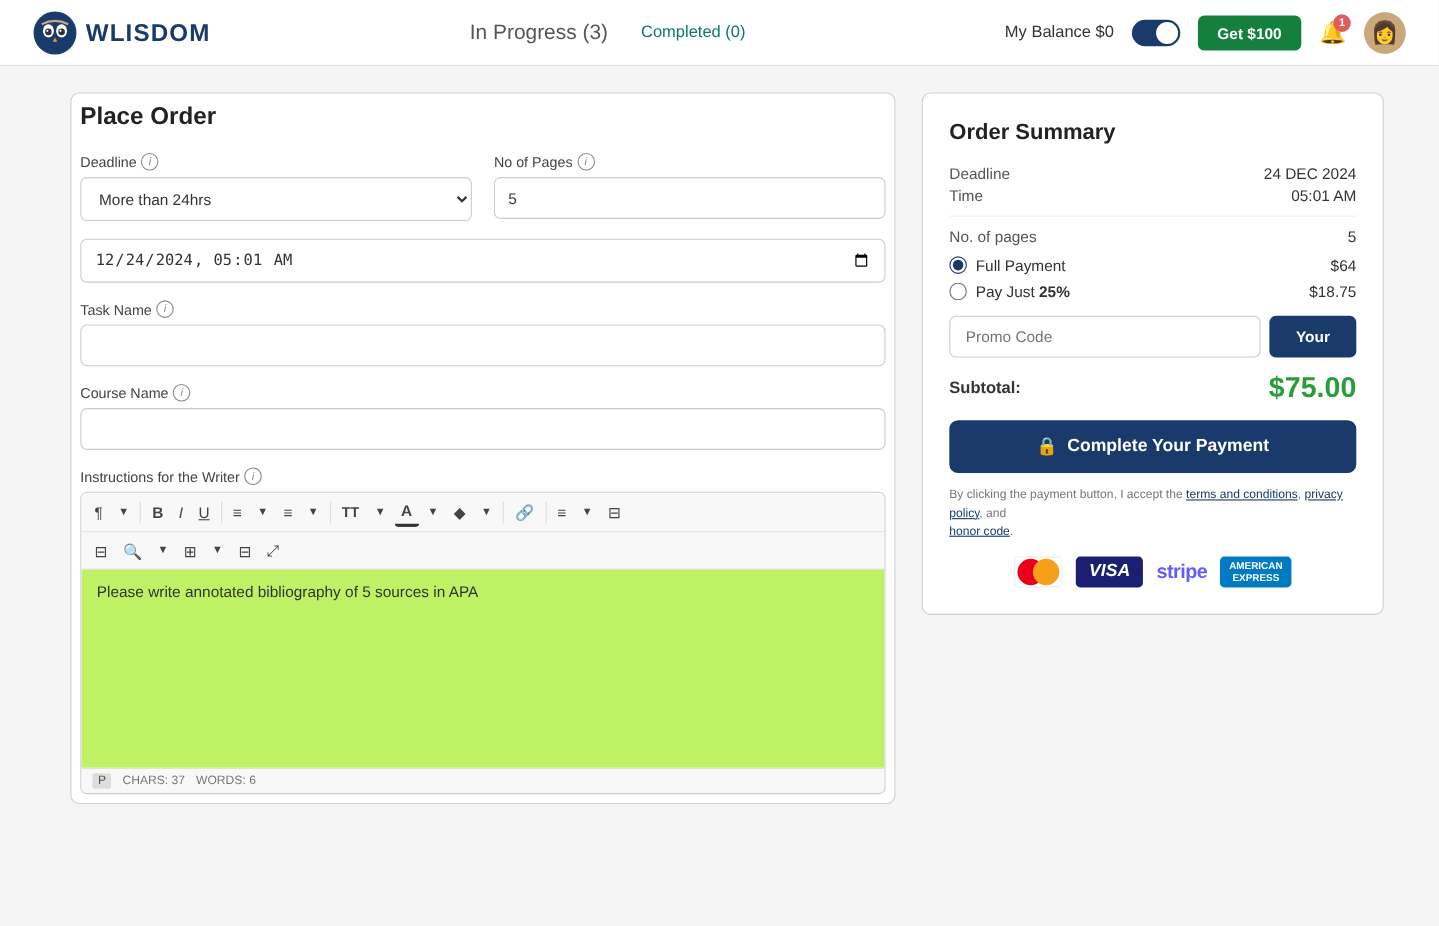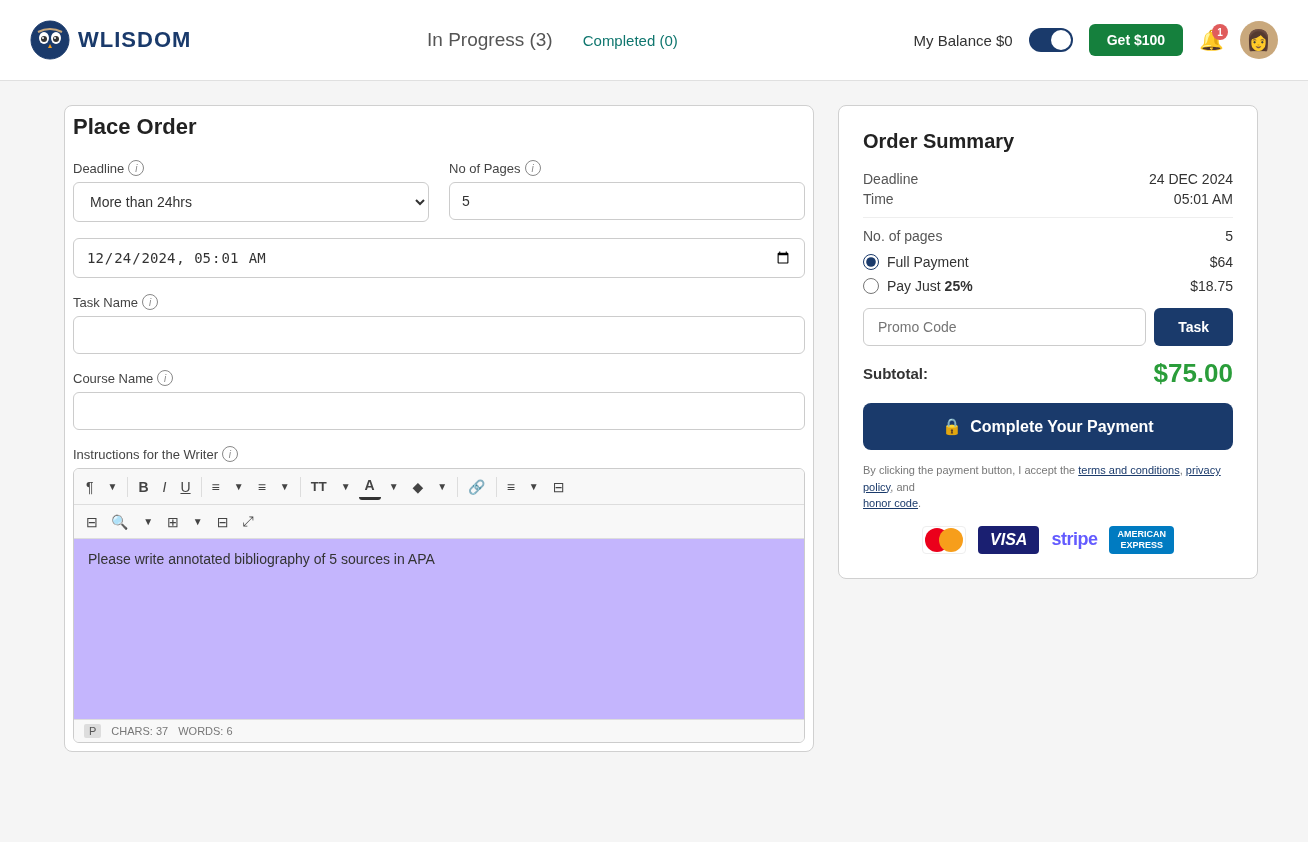--- a/index.html
+++ b/index.html
@@ -5,21 +5,21 @@
     * { box-sizing: border-box; margin: 0; padding: 0; }
     body { font-family: Arial, sans-serif; background: #f5f5f5; color: #333; font-size: 14px; }
 
     
     .header {
       background: #fff;
       border-bottom: 1px solid #e0e0e0;
       display: flex;
       align-items: center;
       padding: 0 30px;
-      height: 81px;
+      height: 60px;
       justify-content: space-between;
     }
     .header-logo {
       display: flex;
       align-items: center;
       gap: 8px;
     }
     .logo-text {
       font-size: 22px;
       font-weight: bold;
@@ -242,21 +242,21 @@
       margin: 0 2px;
     }
     .toolbar-row2 {
       border-bottom: 1px solid #ddd;
     }
     .editor-content {
       min-height: 180px;
       padding: 12px 14px;
       font-size: 14px;
       color: #333;
-      background: #c4b5fd;
+      background: #bef264;
     }
     .editor-footer {
       background: #f8f8f8;
       border-top: 1px solid #ddd;
       padding: 4px 10px;
       font-size: 11px;
       color: #777;
       display: flex;
       align-items: center;
       gap: 10px;
@@ -618,21 +618,21 @@
         <input type="radio" class="radio-input" name="payment-option" style="">
         <span class="payment-label">
           <span>Pay Just</span>&nbsp;<strong class="bold-pct">25%</strong>
         </span>
       </div>
       <span class="payment-amount">$18.75</span>
     </div>
 
     <div class="promo-row">
       <input type="text" class="promo-input" placeholder="Promo Code" style="">
-      <button class="apply-btn">Task</button>
+      <button class="apply-btn">Your</button>
     </div>
 
     <div class="subtotal-row">
       <span class="subtotal-label">Subtotal:</span>
       <span class="subtotal-amount">$75.00</span>
     </div>
 
     <button class="complete-payment-btn">
       <span>🔒</span>
       <span>Complete Your Payment</span>

